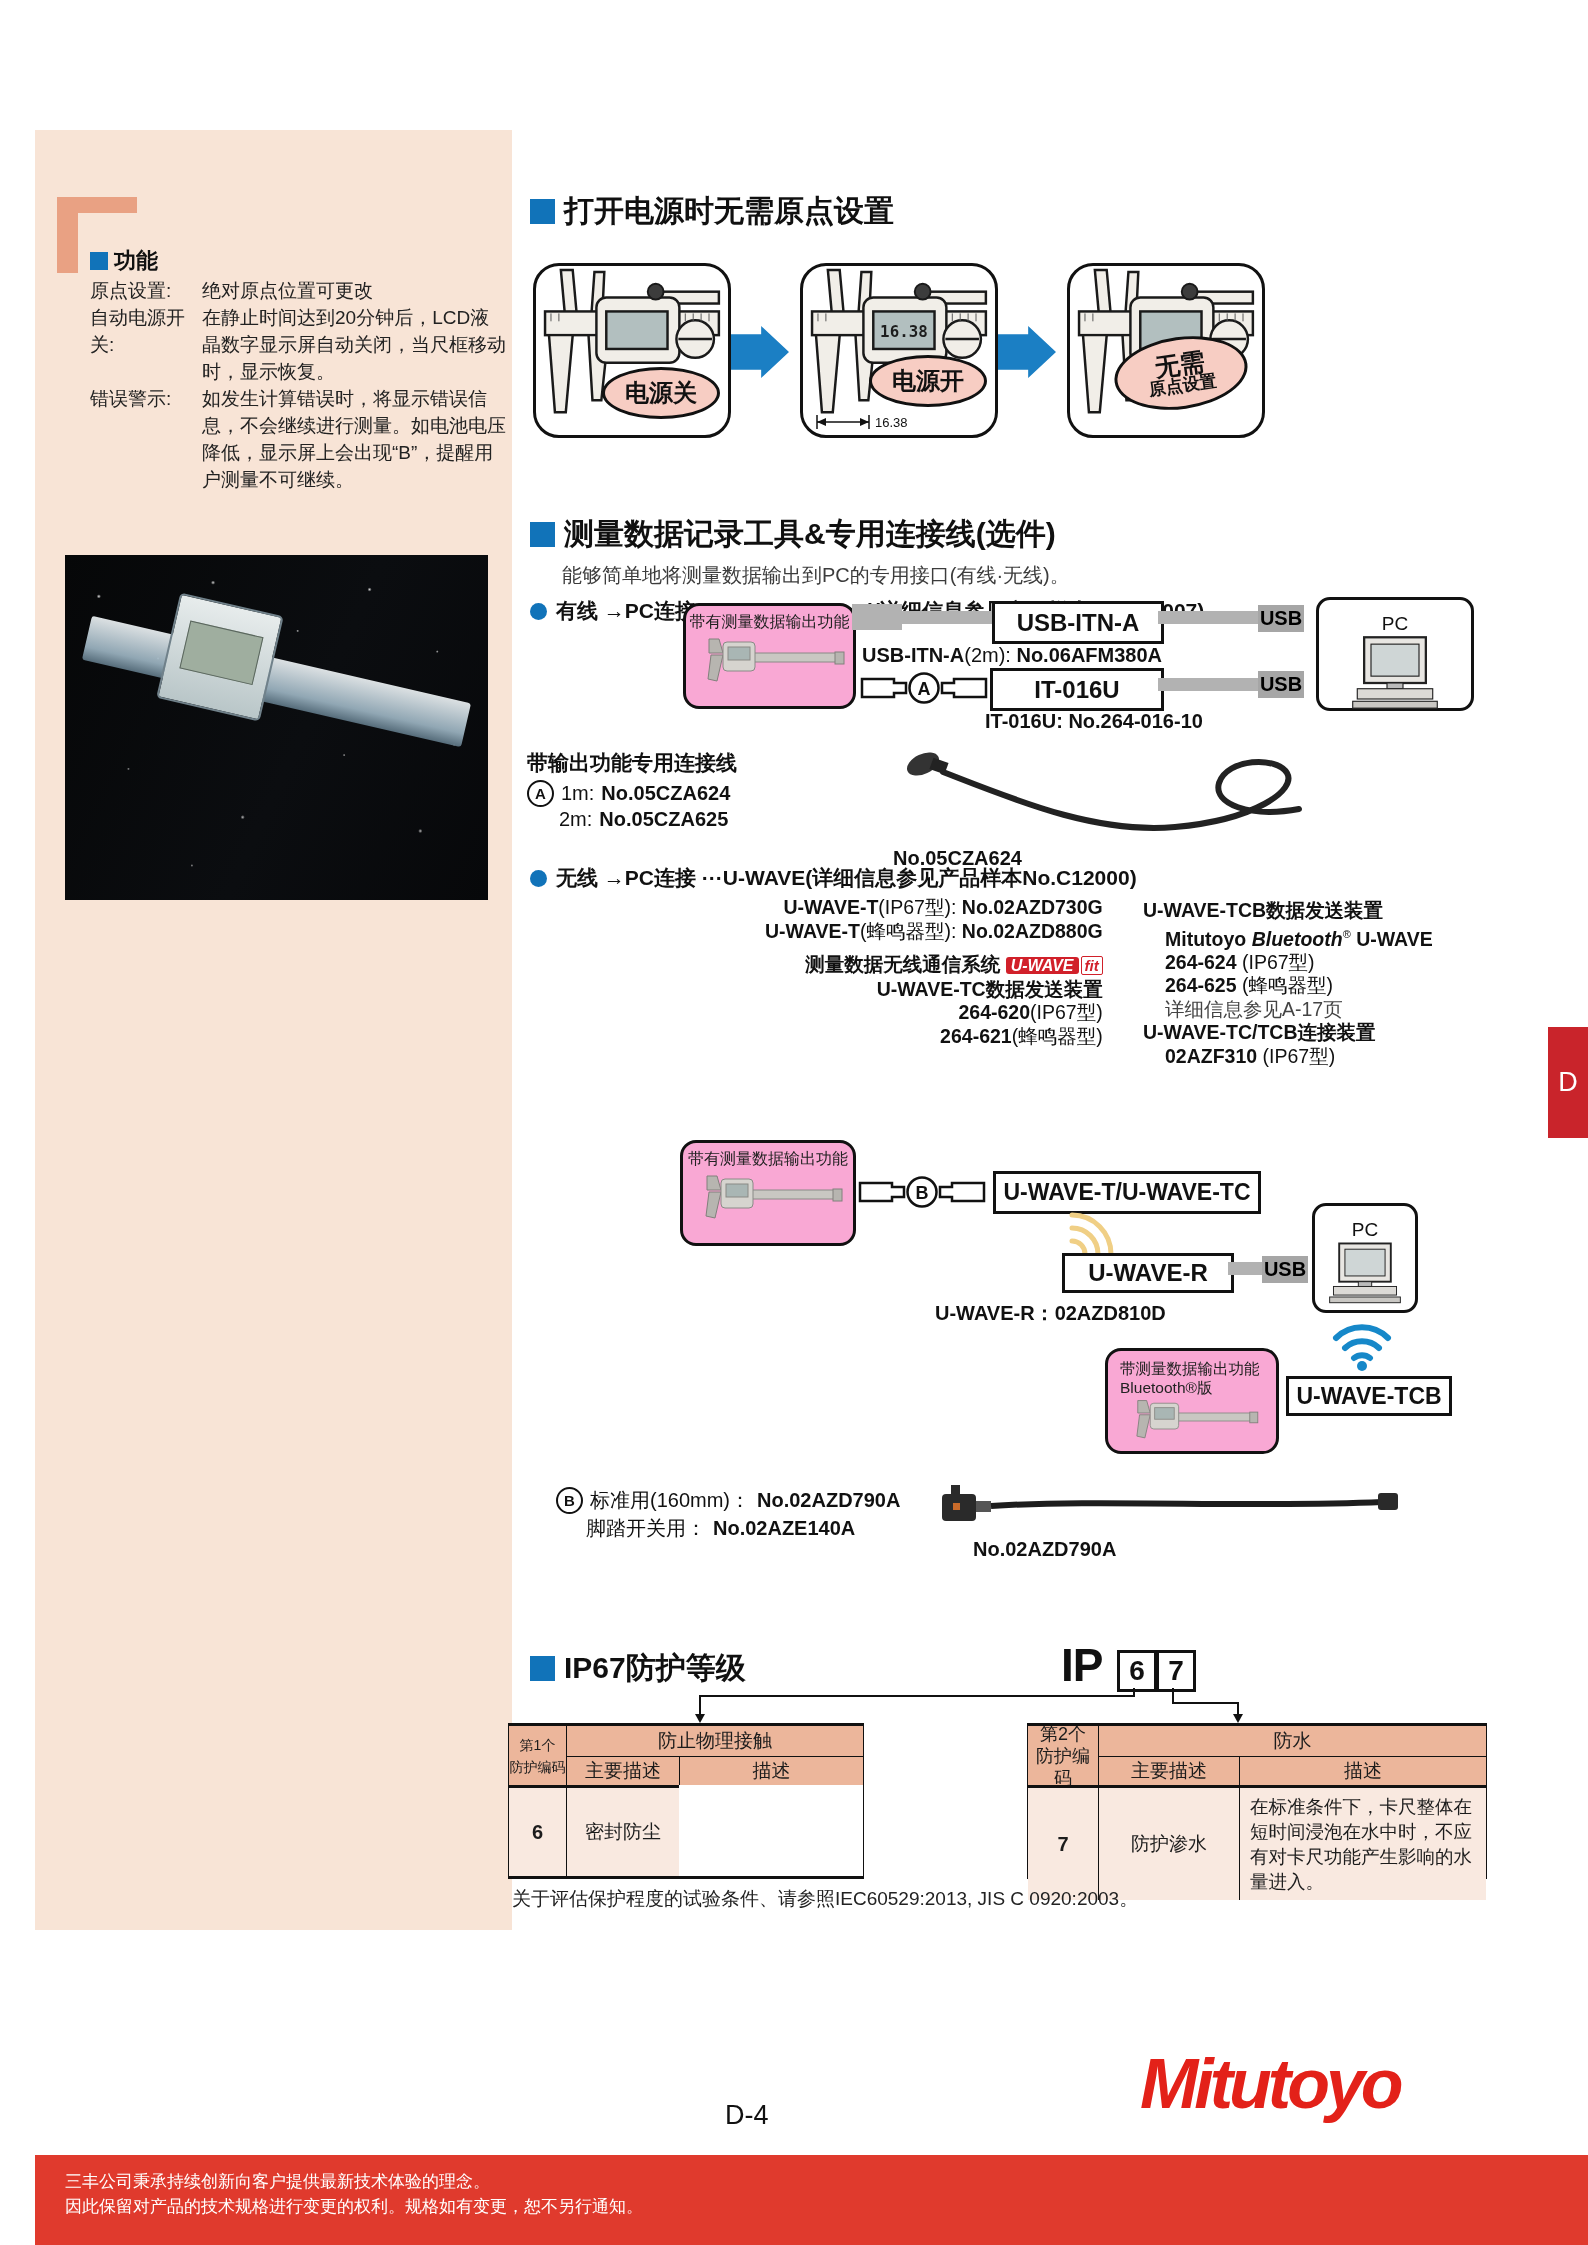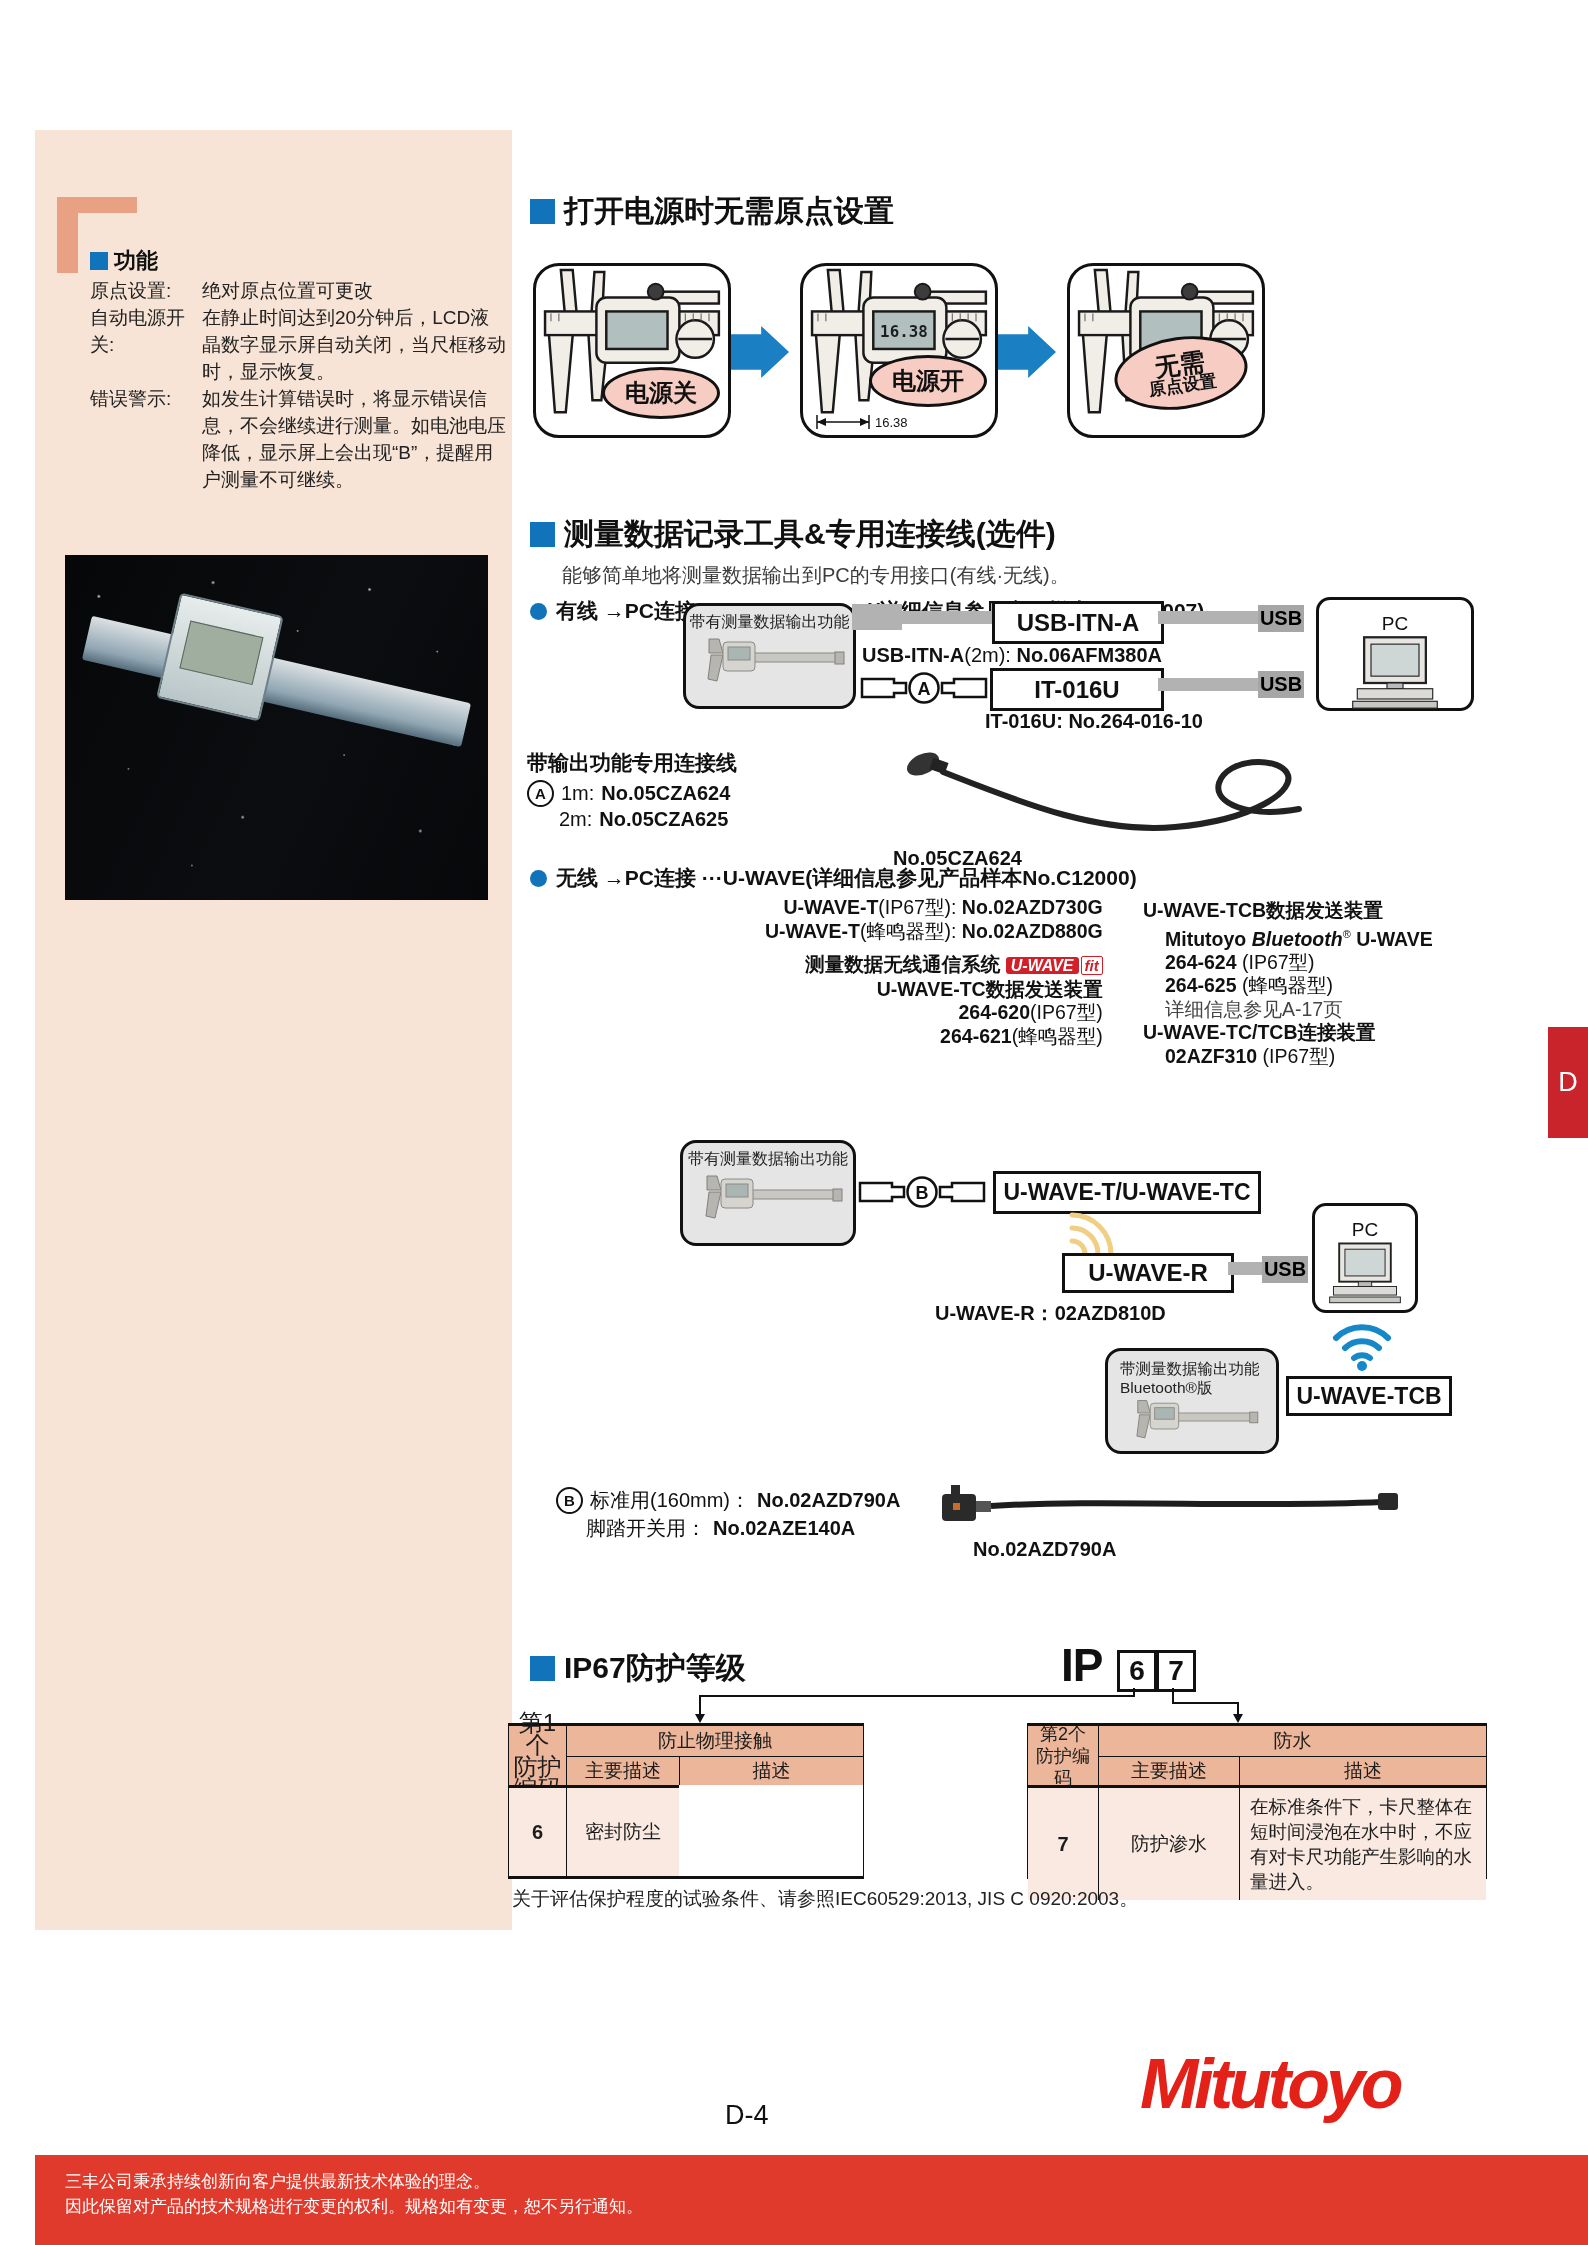--- a/index.html
+++ b/index.html
@@ -20,21 +20,21 @@
   .h-sec{display:flex;align-items:center;gap:9px;font-size:30px;font-weight:bold;color:#101010;white-space:nowrap;}
   .h-sq{width:25px;height:25px;background:#1173b9;flex:none;}
   .bullet-row{display:flex;align-items:center;gap:9px;font-size:21px;font-weight:bold;white-space:nowrap;}
   .dot{width:17px;height:17px;border-radius:50%;background:#1173b9;flex:none;}
   
   .cal-box{border:3px solid #111;border-radius:26px;background:#fff;overflow:hidden;}
   .oval{position:absolute;border:3px solid #111;border-radius:50%;background:#f7cdc3;
         display:flex;align-items:center;justify-content:center;font-weight:bold;color:#111;}
   .arrow-right{background:#1b7fc4;clip-path:polygon(0 16%,52% 16%,52% 0,100% 50%,52% 100%,52% 84%,0 84%);}
   
-  .src-box{border:3px solid #111;border-radius:16px;background:#e5e5e5;text-align:center;}
+  .src-box{border:3px solid #111;border-radius:16px;background:#f9a8d4;text-align:center;}
   .src-label{font-size:16px;color:#222;margin-top:6px;}
   .label-box{border:3px solid #111;background:#fff;display:flex;align-items:center;justify-content:center;
              font-weight:bold;white-space:nowrap;}
   .cable{background:#b2b2b2;}
   .usb-chip{background:#a6a6a6;color:#000;font-weight:bold;font-size:20px;
             display:flex;align-items:center;justify-content:center;}
   .pc-box{border:3px solid #111;border-radius:14px;background:#fff;text-align:center;}
   .pc-label{font-size:19px;color:#111;margin-top:13px;}
   .cap{font-size:20px;white-space:nowrap;}
   .circ{width:23px;height:23px;border:2px solid #111;border-radius:50%;background:#fff;flex:none;
@@ -446,21 +446,21 @@
     </div>
 
   <svg class="abs" style="left:695px;top:1686px;" viewBox="0 0 560 38" width="560" height="38">
     <path d="M439,2 V10 H5 V28" fill="none" stroke="#111" stroke-width="2"></path>
     <path d="M0,28 H10 L5,37 Z" fill="#111"></path>
     <path d="M478,2 V17 H543 V28" fill="none" stroke="#111" stroke-width="2"></path>
     <path d="M538,28 H548 L543,37 Z" fill="#111"></path>
   </svg>
 
   <div class="abs iptable" style="left:508px;top:1723px;width:354px;height:150px;grid-template-columns:57px 113px 1fr;grid-template-rows:30px 29px 1fr;">
-    <div class="c-hdr" style="grid-row:1/3;grid-column:1;font-size:24px;">
+    <div class="c-hdr" style="grid-row:1/3;grid-column:1;font-size:14px;">
       <span>第1个</span>
         <span>防护编码</span>
     </div>
     <div class="c-hdr bl" style="grid-row:1;grid-column:2/4;">
         <span>防止物理接触</span>
       </div>
     <div class="c-hdr bl bt1" style="grid-row:2;grid-column:2;">
         <span>主要描述</span>
       </div>
     <div class="c-hdr bl bt1" style="grid-row:2;grid-column:3;">

